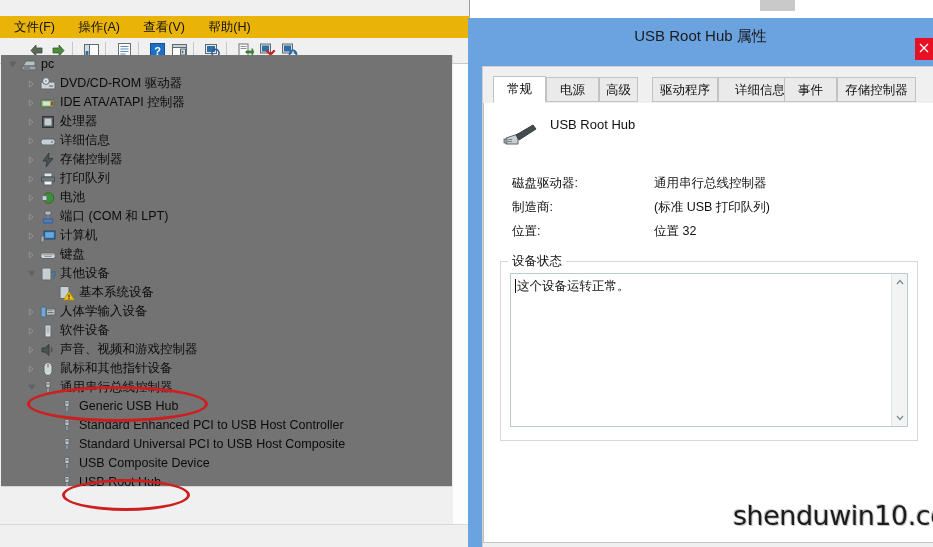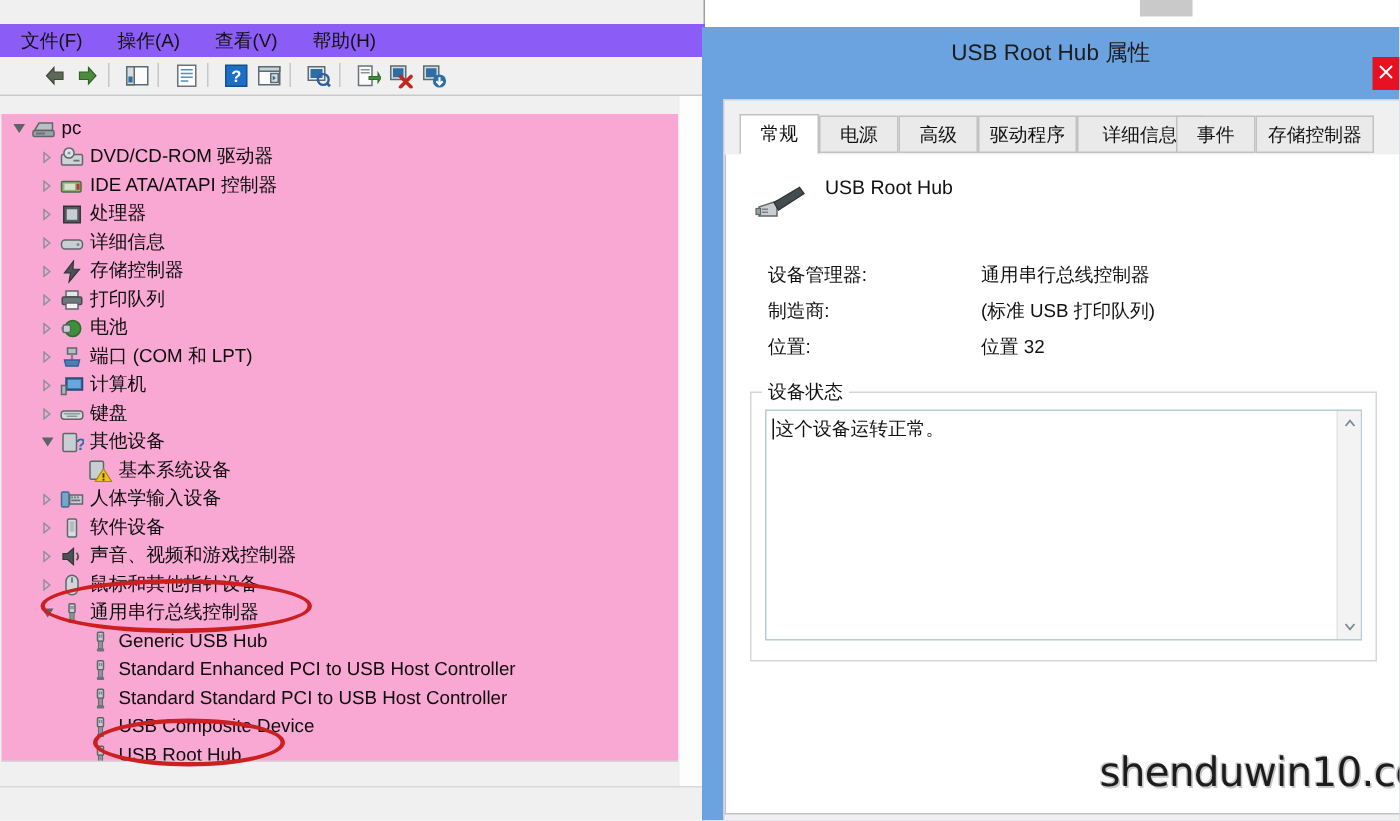--- a/index.html
+++ b/index.html
@@ -32,38 +32,38 @@
     content:"";position:absolute;left:1px;top:6px;width:9px;height:2px;
     background:#5d6468;
   }
   #dm-title-text{
     position:absolute;left:0;top:-2px;width:470px;text-align:center;
     font-size:12px;color:#3a3a3a;white-space:nowrap;overflow:hidden;
   }
 
   #dm-menubar{
     position:absolute;left:0;top:16px;width:470px;height:22px;
-    background:#8b5cf6;border-bottom:1px solid #e2e2e2;
+    background:#eab308;border-bottom:1px solid #e2e2e2;
   }
   .menu-item{
     display:inline-block;padding:3px 10px 2px 10px;font-size:12.5px;color:#111;
     cursor:default;
   }
   .menu-item:first-child{margin-left:4px;}
 
   #dm-toolbar{
     position:absolute;left:0;top:38px;width:470px;height:25px;
     background:#f0f0f0;border-bottom:1px solid #c9c9c9;
   }
   .tb{position:absolute;top:4px;width:17px;height:17px;}
   .tb-sep{position:absolute;top:4px;width:1px;height:16px;background:#c7c7c7;}
 
   #dm-tree{
-    position:absolute;left:1px;top:76px;width:452px;height:432px;
-    background:#f9a8d4;overflow:hidden;
+    position:absolute;left:1px;top:55px;width:452px;height:432px;
+    background:#737373;overflow:hidden;
     border:1px solid #d6d6d6;border-top:none;border-left:none;
     box-sizing:border-box;
   }
   #dm-statusbar{
     position:absolute;left:0;top:524px;width:470px;height:23px;
     background:#f0f0f0;border-top:1px solid #d9d9d9;
   }
   #dm-vscroll{
     position:absolute;right:1px;top:64px;width:15px;height:460px;
     background:#fdfdfd;border-left:1px solid #ededed;
@@ -516,21 +516,21 @@
         <span class="tlabel" style="left:78px">Standard Enhanced PCI to USB Host Controller</span>
       </div>
       <div class="trow">
         <span class="tico" style="left:58px"><svg width="16" height="16" viewBox="0 0 16 16">
             <rect x="6" y="1.5" width="4" height="6" rx="0.6" fill="#c5cbce" stroke="#5f6669"></rect>
             <rect x="6.6" y="7.5" width="2.8" height="5" fill="#8e969b" stroke="#5f6669" stroke-width="0.6"></rect>
             <rect x="5.6" y="12.3" width="4.8" height="2" rx="0.5" fill="#6c7479"></rect>
             <rect x="6.9" y="3" width="0.9" height="2" fill="#7d868b"></rect>
             <rect x="8.2" y="3" width="0.9" height="2" fill="#7d868b"></rect>
           </svg></span>
-        <span class="tlabel" style="left:78px">Standard Standard PCI to USB Host Controller</span>
+        <span class="tlabel" style="left:78px">Standard Universal PCI to USB Host Composite</span>
       </div>
       <div class="trow">
         <span class="tico" style="left:58px"><svg width="16" height="16" viewBox="0 0 16 16">
             <rect x="6" y="1.5" width="4" height="6" rx="0.6" fill="#c5cbce" stroke="#5f6669"></rect>
             <rect x="6.6" y="7.5" width="2.8" height="5" fill="#8e969b" stroke="#5f6669" stroke-width="0.6"></rect>
             <rect x="5.6" y="12.3" width="4.8" height="2" rx="0.5" fill="#6c7479"></rect>
             <rect x="6.9" y="3" width="0.9" height="2" fill="#7d868b"></rect>
             <rect x="8.2" y="3" width="0.9" height="2" fill="#7d868b"></rect>
           </svg></span>
         <span class="tlabel" style="left:78px">USB Composite Device</span>
@@ -570,39 +570,39 @@
     <svg width="10" height="10" viewBox="0 0 10 10">
         <path d="M1 1 L9 9 M9 1 L1 9" stroke="#ffffff" stroke-width="1.3"></path>
       </svg>
   </div>
 
   <div id="dlg-body">
 
     <div id="tabstrip">
       <div class="tab sel" style="left:10px;width:53px">常规</div>
       <div class="tab" style="left:63px;width:53px">电源</div>
-      <div class="tab" style="left:116px;width:53px">高级</div>
+      <div class="tab" style="left:116px;width:39px">高级</div>
       <div class="tab" style="left:169px;width:66px">驱动程序</div>
       <div class="tab" style="left:235px;width:84px">详细信息</div>
       <div class="tab" style="left:301px;width:53px">事件</div>
       <div class="tab" style="left:354px;width:79px">存储控制器</div>
     </div>
 
     <div id="tabpage">
       <div id="dev-icon">
         <svg width="38" height="28" viewBox="0 0 38 28">
           <path d="M4 17 L4 23 L16 23 L16 13 Z" fill="#c9ced1" stroke="#5f6669" stroke-width="1"></path>
           <rect x="2" y="18" width="3" height="4" fill="#9aa1a5" stroke="#5f6669" stroke-width="0.8"></rect>
           <path d="M14 14 L31 4 L34 8 L17 19 Z" fill="#454c50" stroke="#2f3538" stroke-width="0.9"></path>
           <path d="M6 18.5 L10 18.5 M6 20.5 L10 20.5" stroke="#7b8287" stroke-width="1"></path>
         </svg>
       </div>
       <div id="dev-name">USB Root Hub</div>
 
-      <div class="frow flabel" style="top:72px">设备管理器:</div>
+      <div class="frow flabel" style="top:72px">磁盘驱动器:</div>
       <div class="frow fvalue" style="top:72px">通用串行总线控制器</div>
       <div class="frow flabel" style="top:96px">制造商:</div>
       <div class="frow fvalue" style="top:96px">(标准 USB 打印队列)</div>
       <div class="frow flabel" style="top:120px">位置:</div>
       <div class="frow fvalue" style="top:120px">位置 32</div>
 
       <div id="grp"></div>
       <div id="grp-legend">设备状态</div>
 
       <div id="status-box">

